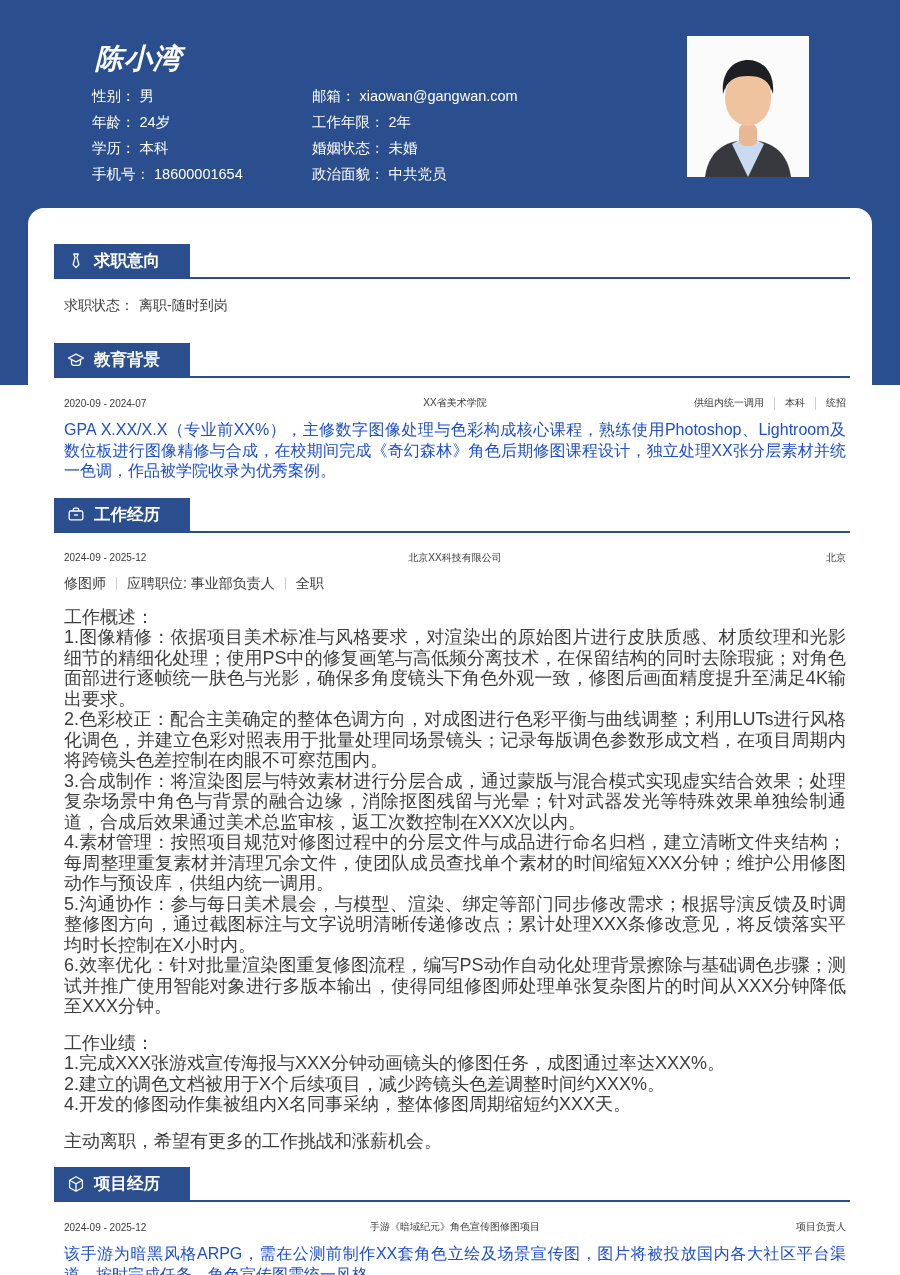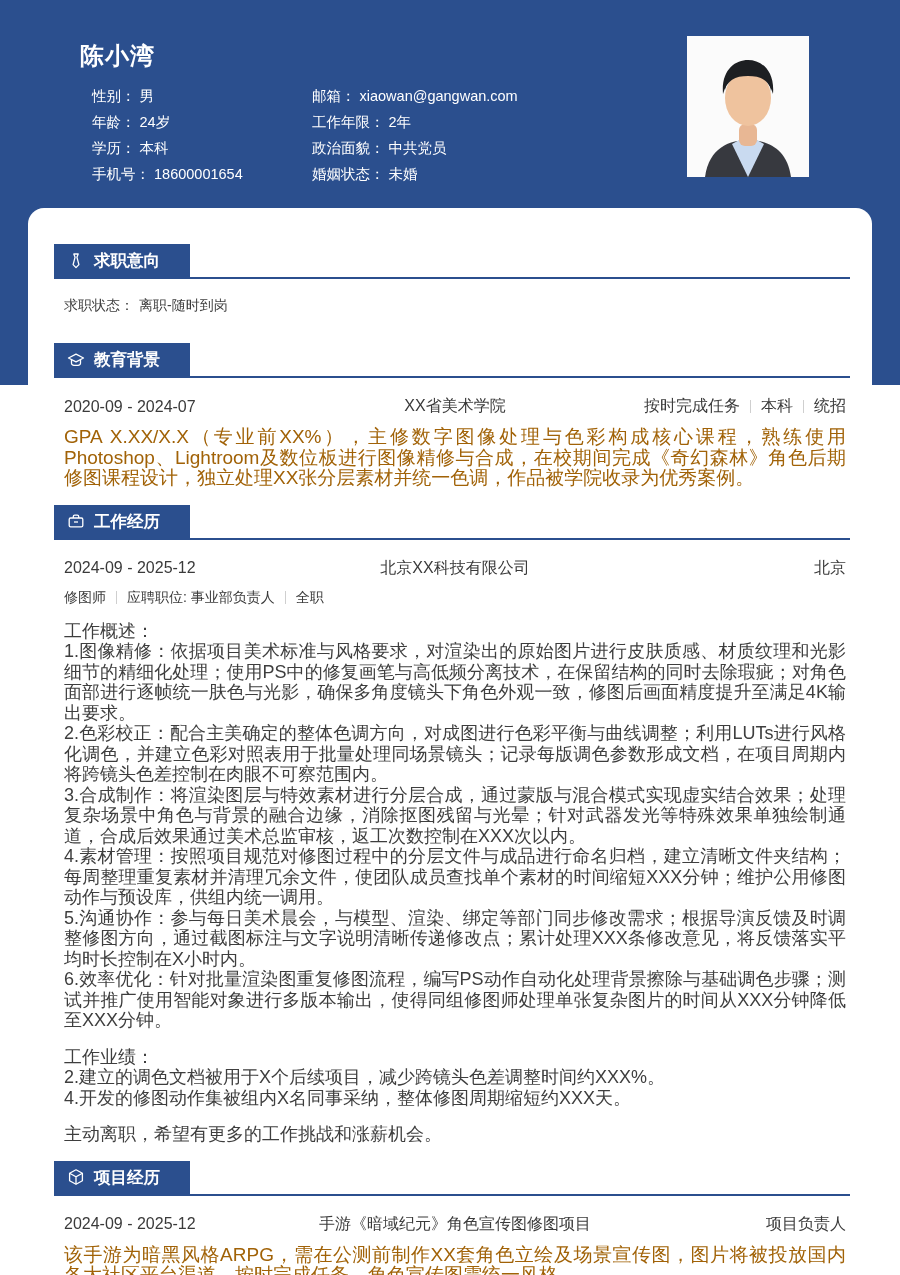--- a/index.html
+++ b/index.html
@@ -10,21 +10,21 @@
     position: relative;
     color: #3d3d3d;
   }
   .blue-bg {
     position: absolute; top: 0; left: 0;
     width: 900px; height: 385px;
     background: var(--accent, #2B4F8E);
   }
   
   .header { position: absolute; top: 0; left: 0; width: 900px; height: 208px; color: #fff; z-index: 2; }
-  .name { position: absolute; left: 80px; top: 40px; font-size: 24px; font-weight: bold; letter-spacing: 1px; }
+  .name { position: absolute; left: 95px; top: 40px; font-size: 28px; font-weight: bold; letter-spacing: 1px; font-style: italic; }
   .info-col { position: absolute; top: 83px; list-style: none; }
   .info-col.col1 { left: 92px; width: 220px; }
   .info-col.col2 { left: 312px; width: 330px; }
   .info-item { height: 26px; line-height: 26px; font-size: 14.5px; white-space: nowrap; }
   .info-item .val { margin-left: 4px; }
   .photo {
     position: absolute; left: 687px; top: 36px;
     width: 122px; height: 141px; background: #fbfbfb;
     overflow: hidden;
   }
@@ -46,27 +46,27 @@
     font-size: 16.5px; font-weight: bold; line-height: 33px;
     min-width: 136px;
   }
   .sec-bar svg { flex: 0 0 auto; }
   .inner { margin-left: 10px; margin-right: 4px; }
   
   .intent-row { display: flex; justify-content: space-between; margin-top: 22px; font-size: 14px; }
   .intent-row.second { margin-top: 18px; justify-content: flex-start; }
   .pair .val { margin-left: 5px; }
   
-  .entry-row { display: flex; align-items: center; margin-top: 18px; font-size: 16px; color: #3a3a3a; }
+  .entry-row { display: flex; align-items: center; margin-top: 18px; font-size: 10px; color: #3a3a3a; }
   .entry-left { width: 215px; }
   .entry-center { flex: 1; text-align: center; }
   .entry-right { width: 215px; text-align: right; display: flex; justify-content: flex-end; align-items: center; }
   .sep { display: inline-block; width: 1px; height: 13px; background: #cfcfcf; margin: 0 10px; }
   .meta-inline { display: flex; align-items: center; }
-  .body-text { margin-top: 10px; font-size: 19px; line-height: 20.5px; text-align: justify; color: #a16207; }
+  .body-text { margin-top: 10px; font-size: 16px; line-height: 20.5px; text-align: justify; color: #1d4ed8; }
   .pos-row { margin-top: 10px; font-size: 14px; color: #3a3a3a; display: flex; align-items: center; }
   .block { margin-top: 14px; }
   .block .line { font-size: 18px; line-height: 20.5px; text-align: justify; color: #3e3e3e; }
   .block.gap { margin-top: 16px; }
   .sec-space-lg { margin-top: 28px; }
   .sec-space-md { margin-top: 16px; }
 </style>
 </head>
 <body>
 
@@ -78,22 +78,22 @@
   <ul class="info-col col1">
     <li class="info-item"><span>性别：</span><span class="val">男</span></li>
     <li class="info-item"><span>年龄：</span><span class="val">24岁</span></li>
     <li class="info-item"><span>学历：</span><span class="val">本科</span></li>
     <li class="info-item"><span>手机号：</span><span class="val">18600001654</span></li>
   </ul>
 
   <ul class="info-col col2">
     <li class="info-item"><span>邮箱：</span><span class="val">xiaowan@gangwan.com</span></li>
     <li class="info-item"><span>工作年限：</span><span class="val">2年</span></li>
+    <li class="info-item"><span>婚姻状态：</span><span class="val">未婚</span></li>
     <li class="info-item"><span>政治面貌：</span><span class="val">中共党员</span></li>
-    <li class="info-item"><span>婚姻状态：</span><span class="val">未婚</span></li>
   </ul>
 
   <div class="photo">
     <svg width="122" height="141" viewBox="0 0 122 141">
       <rect width="122" height="141" fill="#fbfbfb"></rect>
       <path d="M18 141 C22 112 42 104 61 104 C80 104 100 112 104 141 Z" fill="#37393f"></path>
       <path d="M45 108 L61 141 L77 108 L68 103 L54 103 Z" fill="#c9daf0"></path>
       <rect x="52" y="88" width="18" height="22" rx="6" fill="#e8b794"></rect>
       <ellipse cx="61" cy="62" rx="23" ry="28" fill="#efc39e"></ellipse>
       <path d="M36 58 C34 34 48 24 61 24 C74 24 88 34 86 58 C82 44 74 40 61 40 C48 40 40 44 36 58 Z" fill="#1d1f22"></path>
@@ -128,21 +128,21 @@
           <path d="M4.5 8.8v3.4c0 1.2 2 2.2 4.5 2.2s4.5-1 4.5-2.2V8.8" fill="none" stroke="#fff" stroke-width="1.3"></path>
         </svg>
         <span>教育背景</span>
       </div>
     </div>
     <div class="inner">
       <div class="entry-row">
         <span class="entry-left">2020-09 - 2024-07</span>
         <span class="entry-center">XX省美术学院</span>
         <span class="entry-right">
-          <span>按时完成任务</span>
+          <span>供组内统一调用</span>
           <span class="sep"></span>
           <span>本科</span>
           <span class="sep"></span>
           <span>统招</span>
         </span>
       </div>
       <p class="body-text">GPA X.XX/X.X（专业前XX%），主修数字图像处理与色彩构成核心课程，熟练使用Photoshop、Lightroom及数位板进行图像精修与合成，在校期间完成《奇幻森林》角色后期修图课程设计，独立处理XX张分层素材并统一色调，作品被学院收录为优秀案例。</p>
     </div>
   </section>
 
@@ -176,20 +176,21 @@
         <div class="line">1.图像精修：依据项目美术标准与风格要求，对渲染出的原始图片进行皮肤质感、材质纹理和光影细节的精细化处理；使用PS中的修复画笔与高低频分离技术，在保留结构的同时去除瑕疵；对角色面部进行逐帧统一肤色与光影，确保多角度镜头下角色外观一致，修图后画面精度提升至满足4K输出要求。</div>
         <div class="line">2.色彩校正：配合主美确定的整体色调方向，对成图进行色彩平衡与曲线调整；利用LUTs进行风格化调色，并建立色彩对照表用于批量处理同场景镜头；记录每版调色参数形成文档，在项目周期内将跨镜头色差控制在肉眼不可察范围内。</div>
         <div class="line">3.合成制作：将渲染图层与特效素材进行分层合成，通过蒙版与混合模式实现虚实结合效果；处理复杂场景中角色与背景的融合边缘，消除抠图残留与光晕；针对武器发光等特殊效果单独绘制通道，合成后效果通过美术总监审核，返工次数控制在XXX次以内。</div>
         <div class="line">4.素材管理：按照项目规范对修图过程中的分层文件与成品进行命名归档，建立清晰文件夹结构；每周整理重复素材并清理冗余文件，使团队成员查找单个素材的时间缩短XXX分钟；维护公用修图动作与预设库，供组内统一调用。</div>
         <div class="line">5.沟通协作：参与每日美术晨会，与模型、渲染、绑定等部门同步修改需求；根据导演反馈及时调整修图方向，通过截图标注与文字说明清晰传递修改点；累计处理XXX条修改意见，将反馈落实平均时长控制在X小时内。</div>
         <div class="line">6.效率优化：针对批量渲染图重复修图流程，编写PS动作自动化处理背景擦除与基础调色步骤；测试并推广使用智能对象进行多版本输出，使得同组修图师处理单张复杂图片的时间从XXX分钟降低至XXX分钟。</div>
       </div>
 
       <div class="block gap">
         <div class="line">工作业绩：</div>
+        <div class="line">1.完成XXX张游戏宣传海报与XXX分钟动画镜头的修图任务，成图通过率达XXX%。</div>
         <div class="line">2.建立的调色文档被用于X个后续项目，减少跨镜头色差调整时间约XXX%。</div>
         <div class="line">4.开发的修图动作集被组内X名同事采纳，整体修图周期缩短约XXX天。</div>
       </div>
 
       <div class="block gap">
         <div class="line">主动离职，希望有更多的工作挑战和涨薪机会。</div>
       </div>
     </div>
   </section>
 

